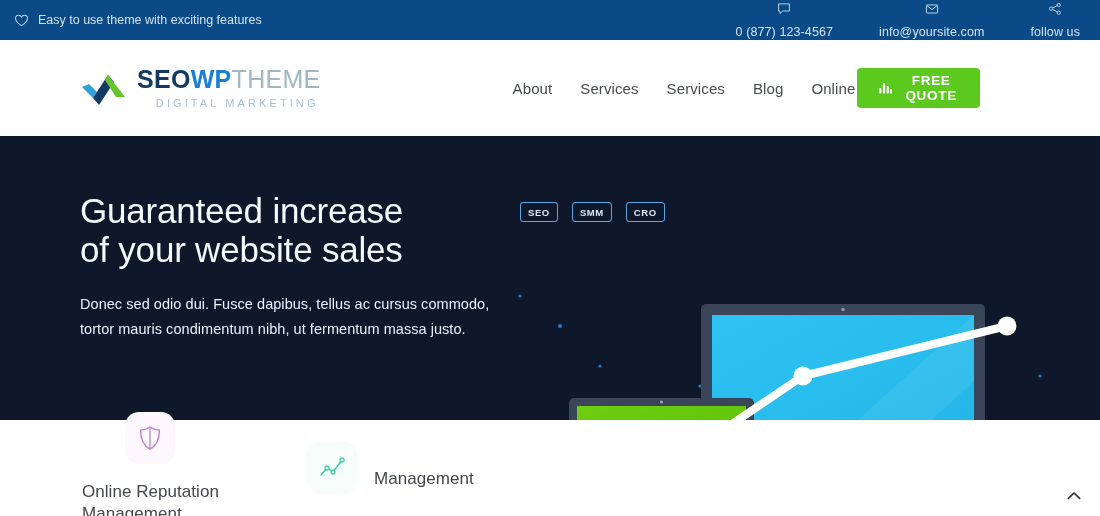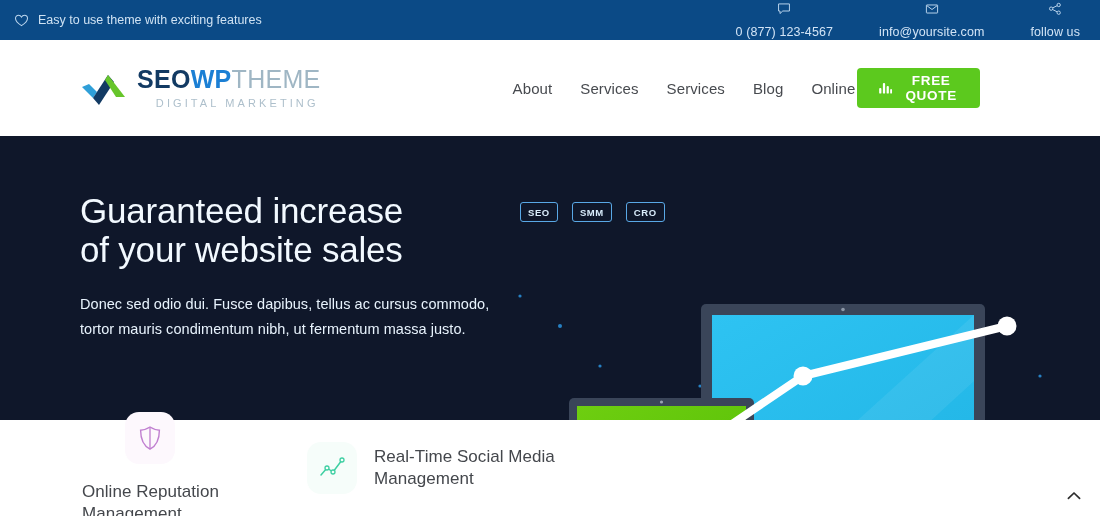--- a/index.html
+++ b/index.html
@@ -308,21 +308,21 @@
         <svg width="28" height="26" viewBox="0 0 28 26">
           <polyline points="3,20 9,13 15,17 24,5" fill="none" stroke="#3ecfa2" stroke-width="1.5" stroke-linecap="round" stroke-linejoin="round"></polyline>
           <g fill="#f6fdfa" stroke="#3ecfa2" stroke-width="1.3">
             <circle cx="9" cy="13" r="2"></circle>
               <circle cx="15" cy="17" r="2"></circle>
               <circle cx="24" cy="5" r="2"></circle>
           </g>
         </svg>
       </span>
       <span class="f-label">
-        <span>Real-Time Social Media</span><br>
+        <br>
         <span>Management</span>
       </span>
     </div>
 
     <div class="scroll-top">
       <svg width="16" height="12" viewBox="0 0 16 12">
         <path d="M2.4 8.4 L8 3 L13.6 8.4" fill="none" stroke="#2d2d2d" stroke-width="1.7" stroke-linecap="round" stroke-linejoin="round"></path>
       </svg>
     </div>
 

